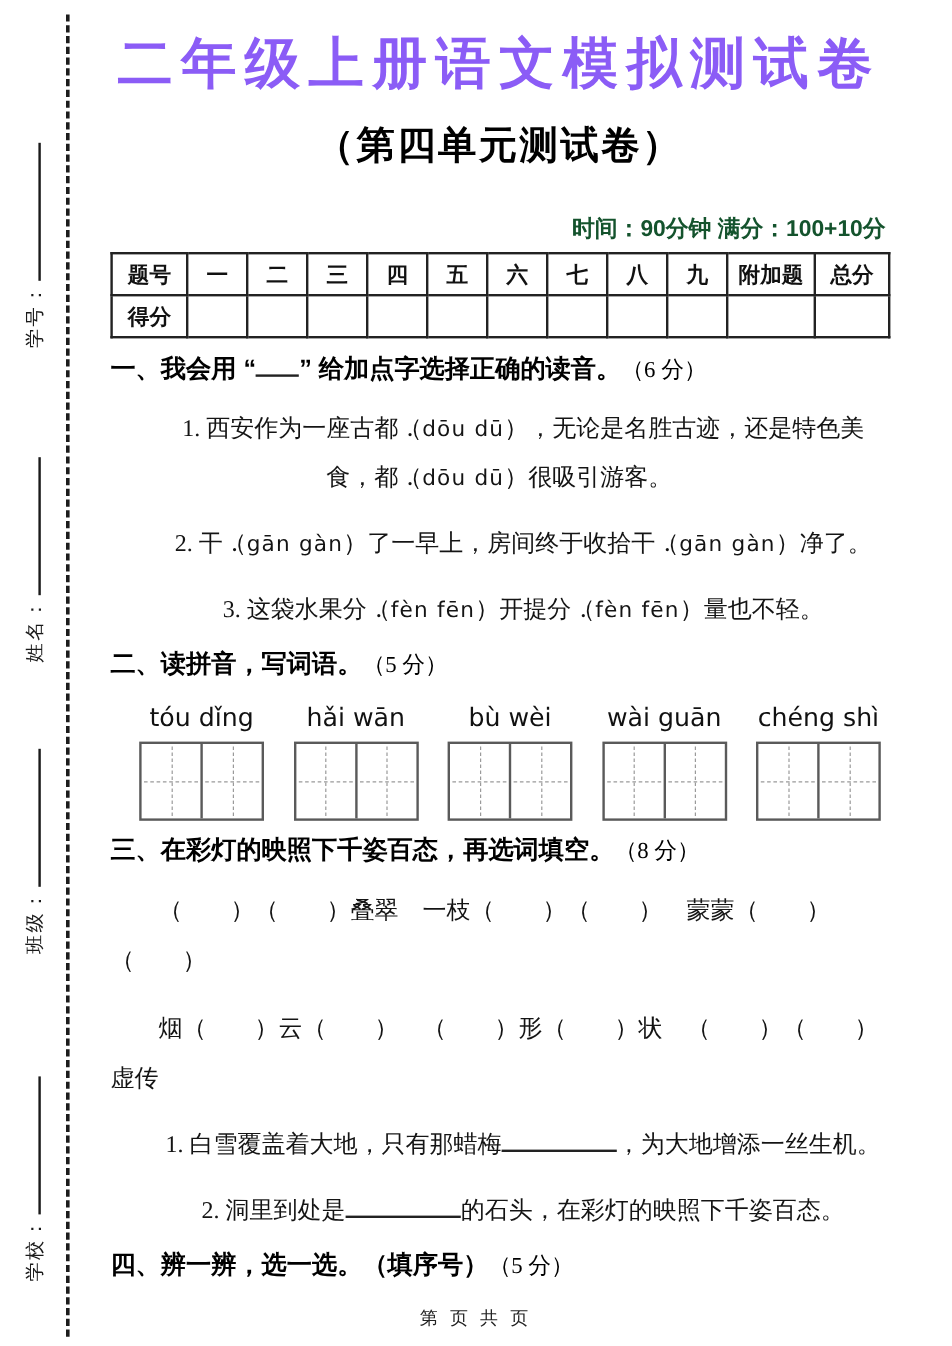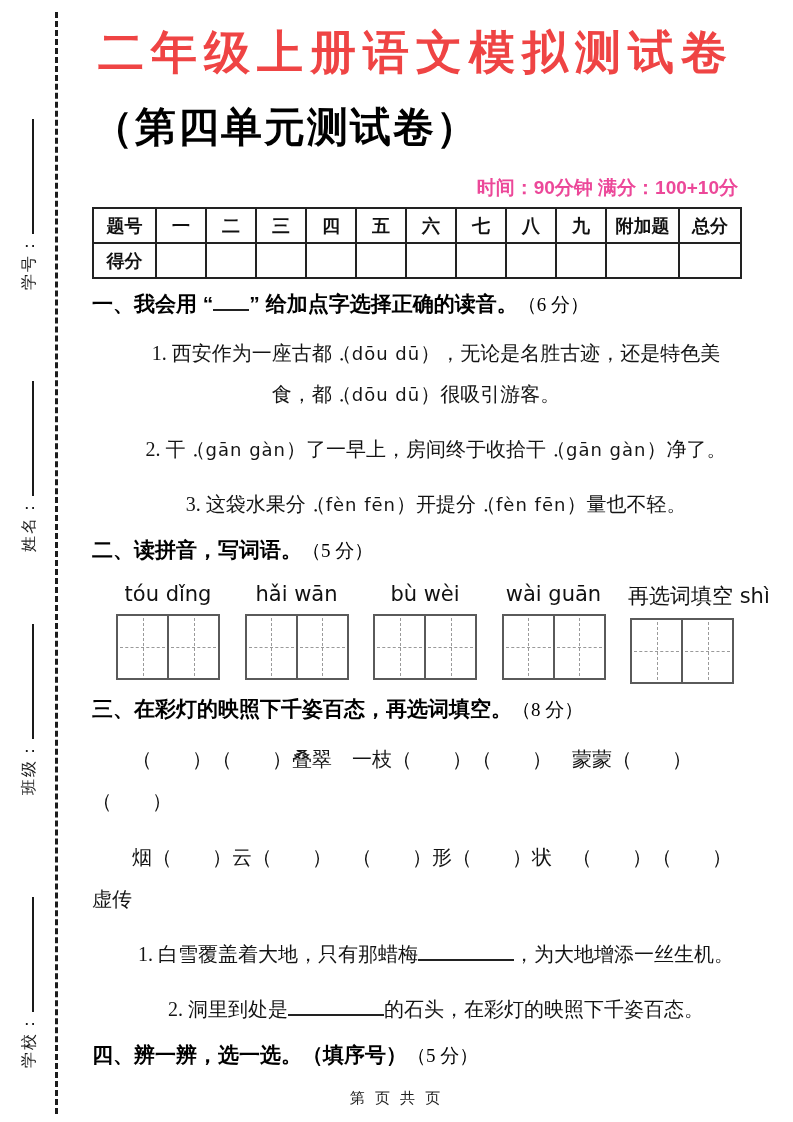--- a/index.html
+++ b/index.html
@@ -14,25 +14,25 @@
                  transform:rotate(-90deg);white-space:nowrap;
                  font-family:"Liberation Sans",sans-serif;font-size:16px;
                  letter-spacing:2px;color:#1a1a1a;}
   .sidebar-field .fill-line{display:inline-block;width:115px;height:1.05em;
                  border-bottom:2px solid #1a1a1a;margin-left:2px;}
 
   
   .main{position:absolute;left:92px;top:16px;width:648px;}
 
   .title{margin:6px 0 0;text-align:center;font-family:Liberation Mono, monospace;
-         font-weight:bold;font-size:46px;letter-spacing:7px;color:#ef4444;}
-  .subtitle{margin:16px 0 0;font-family:"Liberation Sans",sans-serif;
-         font-weight:bold;font-size:41px;letter-spacing:2px;color:#000;}
-  .meta{margin:20px 2px 6px 0;text-align:right;font-family:"Liberation Sans",sans-serif;
-         font-weight:bold;font-size:19px;color:#ec4899;}
+         font-weight:bold;font-size:46px;letter-spacing:7px;color:#8b5cf6;}
+  .subtitle{margin:16px 0 0;text-align:center;font-family:"Liberation Sans",sans-serif;
+         font-weight:bold;font-size:32px;letter-spacing:2px;color:#000;}
+  .meta{margin:34px 2px 6px 0;text-align:right;font-family:"Liberation Sans",sans-serif;
+         font-weight:bold;font-size:19px;color:#14532d;}
 
   table.score{width:100%;border-collapse:collapse;table-layout:fixed;}
   table.score td{border:2px solid #222;height:33px;text-align:center;
          font-family:"Liberation Sans",sans-serif;font-weight:bold;
          font-size:18px;color:#111;padding:0;}
 
   h3.sec{margin:10px 0 0;font-family:"Liberation Sans",sans-serif;
          font-weight:bold;font-size:21px;color:#000;line-height:1.4;}
   .score-note{font-family:"Liberation Serif",serif;font-weight:normal;font-size:19px;}
 
@@ -169,21 +169,21 @@
           </div>
         </div>
         <div class="py-group">
           <span class="py-label">wài guān</span>
           <div class="box-pair">
             <div class="box-cell"></div>
             <div class="box-cell"></div>
           </div>
         </div>
         <div class="py-group">
-          <span class="py-label">再选词填空 shì</span>
+          <span class="py-label">chéng shì</span>
           <div class="box-pair">
             <div class="box-cell"></div>
             <div class="box-cell"></div>
           </div>
         </div>
       </div>
     </section>
 
     <section>
       <h3 class="sec"><span>三、在彩灯的映照下千姿百态，再选词填空。</span><span class="score-note">（8 分）</span></h3>

